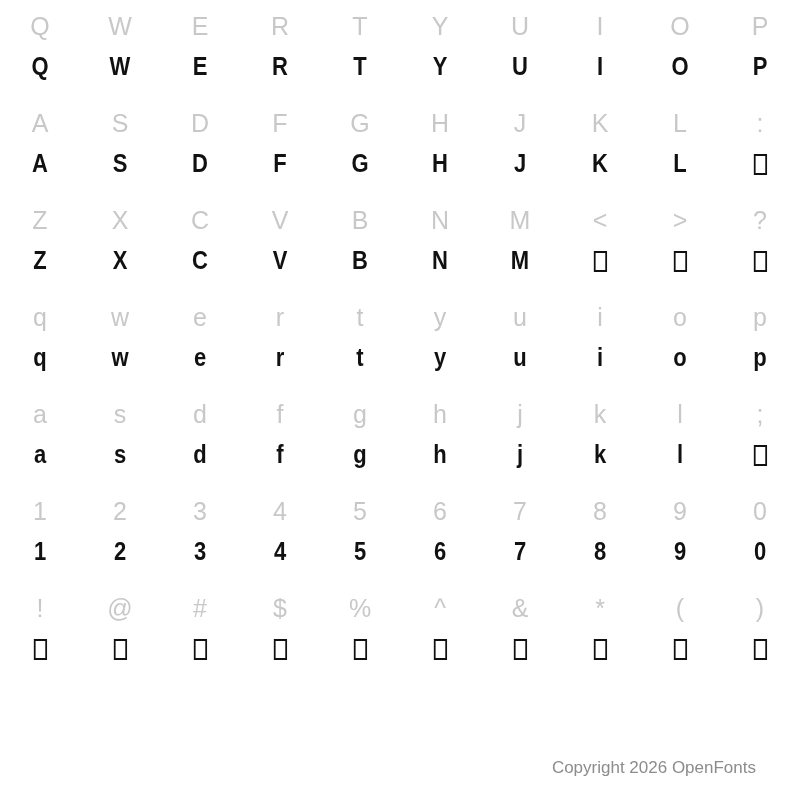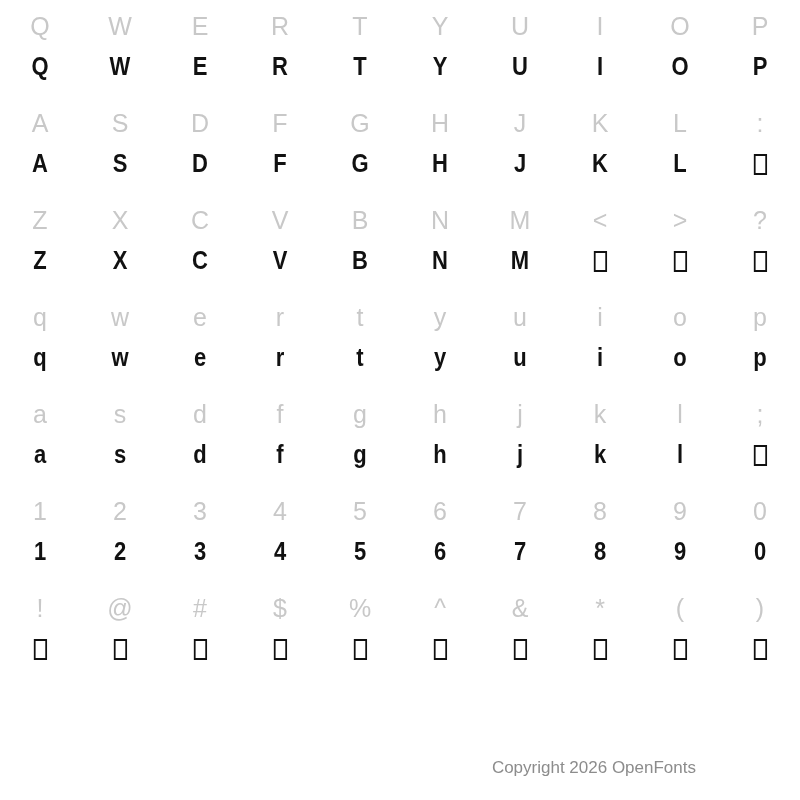--- a/index.html
+++ b/index.html
@@ -65,21 +65,21 @@
     border: 2px solid #111111;
     box-sizing: border-box;
     vertical-align: -3px;
   }
   .footer {
     position: absolute;
     left: 0;
     bottom: 22px;
     width: 800px;
     text-align: right;
-    padding-right: 104px;
+    padding-right: 44px;
     box-sizing: border-box;
     color: #8c8c8c;
     font-size: 17px;
   }
 </style>
 </head>
 <body>
 
 <div id="specimen">
   <div class="grid">

